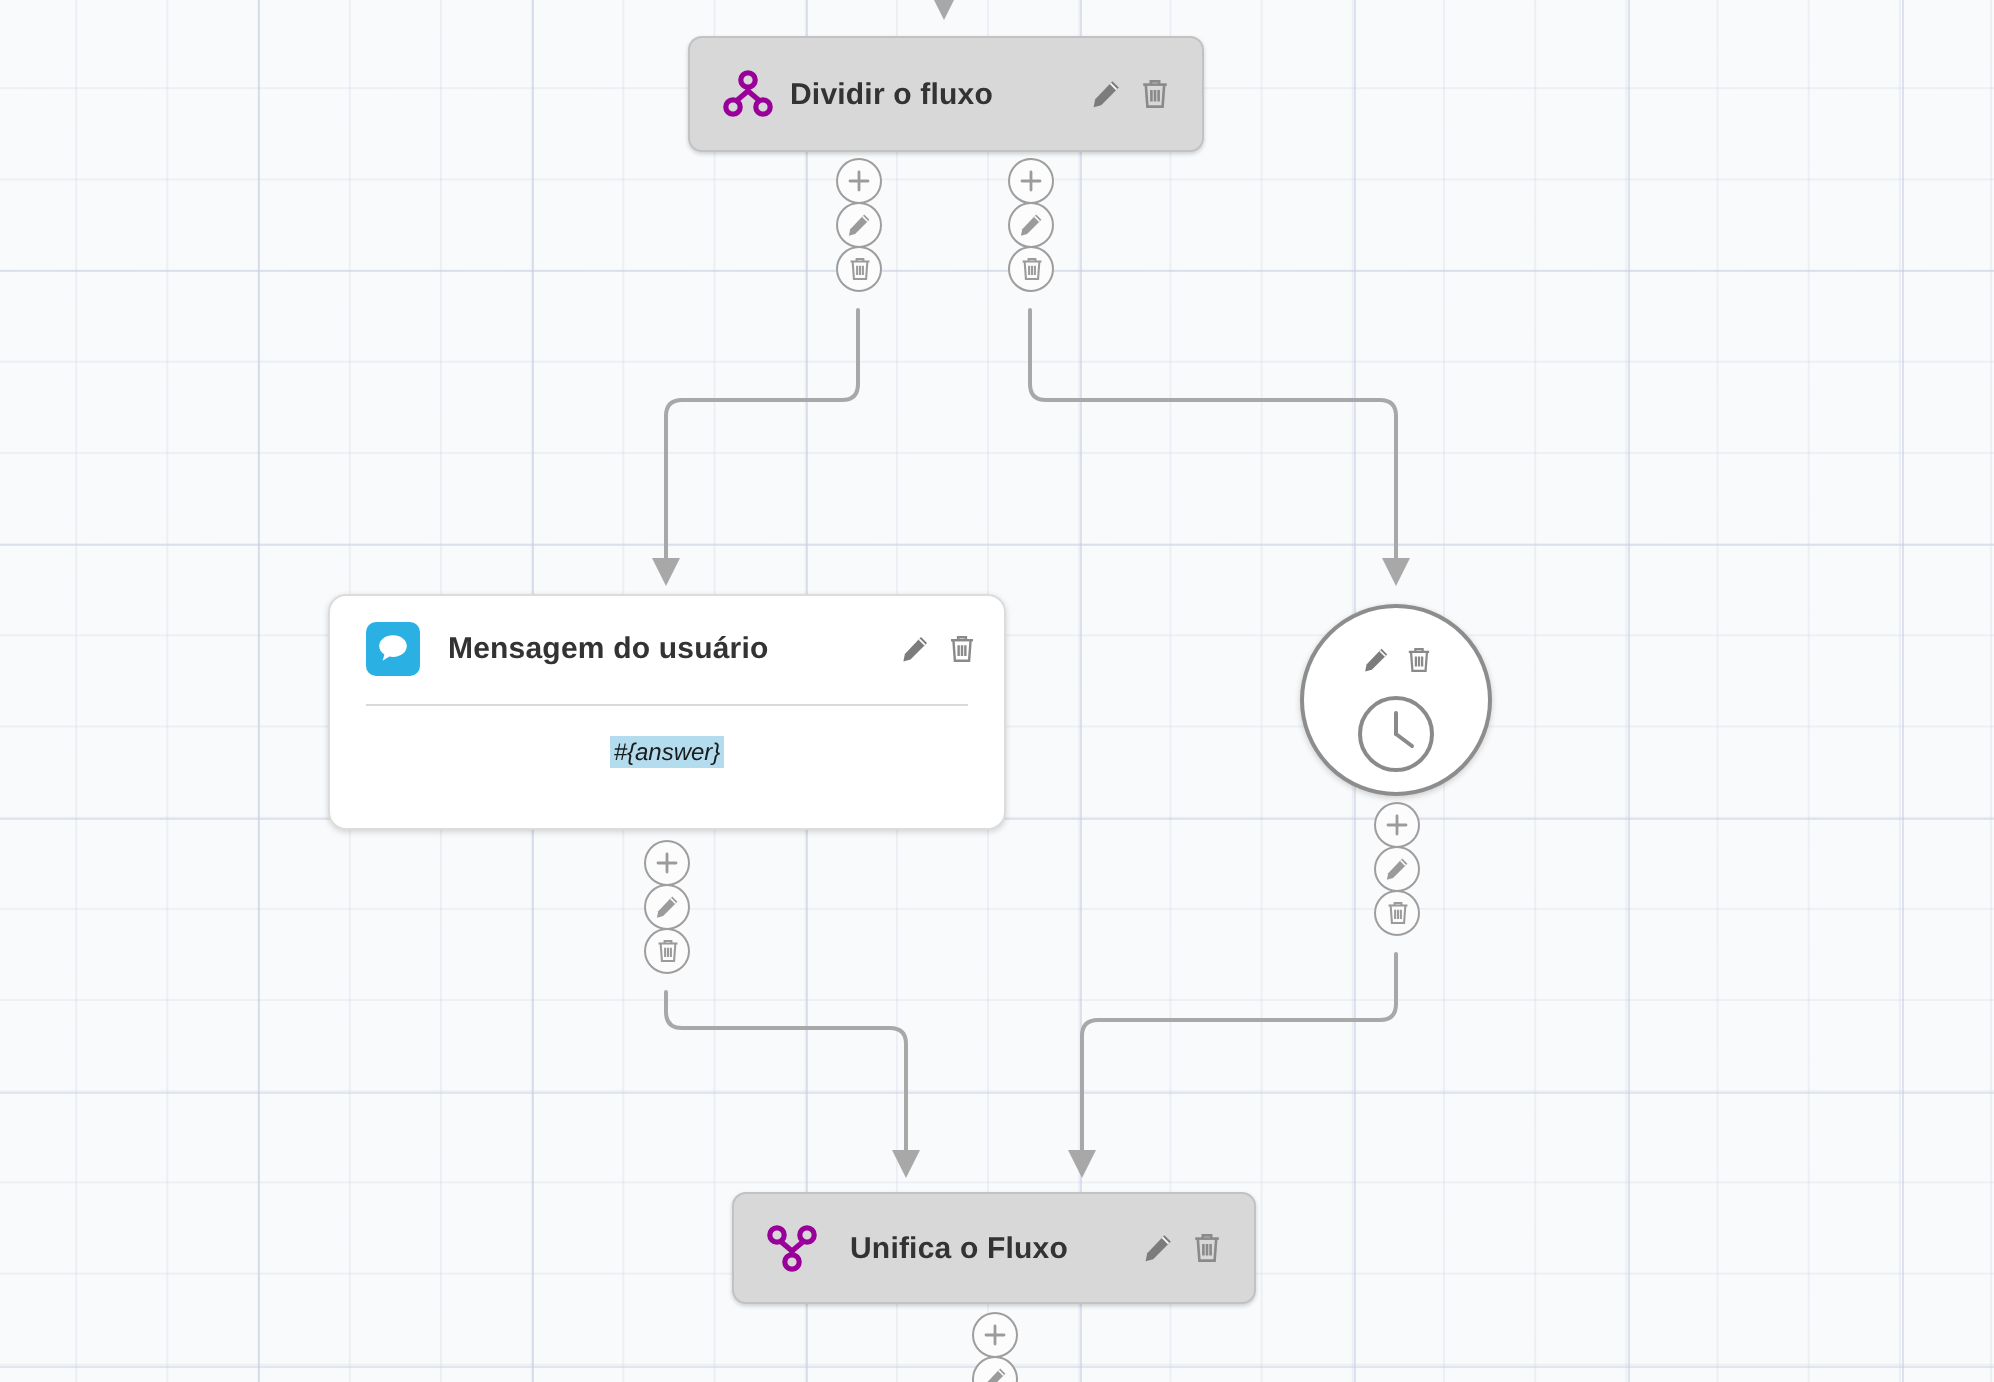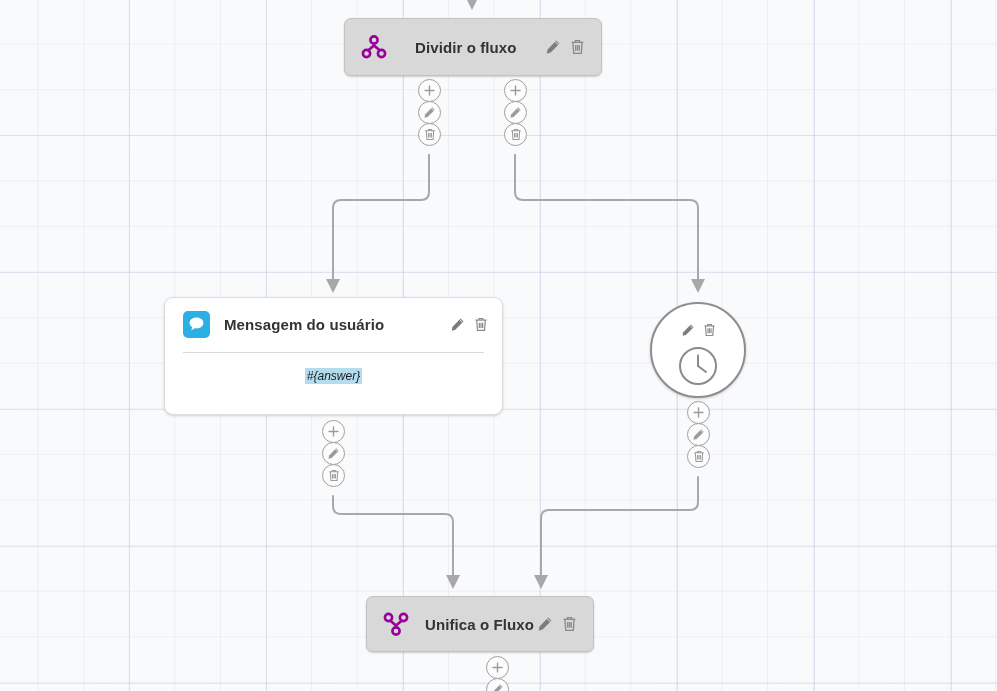--- a/index.html
+++ b/index.html
@@ -199,21 +199,21 @@
       <svg width="26" height="24" viewBox="0 0 26 24" xmlns="http://www.w3.org/2000/svg">
         <g stroke="#990099" stroke-width="2.6" fill="none">
           <path d="M13 7.5 L13 10.5"></path>
           <path d="M6.5 16 L13 10.5 L19.5 16"></path>
         </g>
         <circle cx="13" cy="5" r="3.6" fill="none" stroke="#990099" stroke-width="2.6"></circle>
         <circle cx="5.5" cy="18.5" r="3.6" fill="none" stroke="#990099" stroke-width="2.6"></circle>
         <circle cx="20.5" cy="18.5" r="3.6" fill="none" stroke="#990099" stroke-width="2.6"></circle>
       </svg>
     </span>
-    <span class="node-title" style="margin-left:28px;">Dividir o fluxo</span>
+    <span class="node-title" style="margin-left:8px;">Dividir o fluxo</span>
     <span class="hdr-actions">
       <span>
         <svg width="16" height="16" viewBox="0 0 16 16" xmlns="http://www.w3.org/2000/svg">
           <path d="M11.2 1.6 L14.4 4.8 L5.6 13.6 L1.8 14.6 L2.6 10.6 Z" fill="#7c7c7c"></path>
           <path d="M10.2 2.7 L13.3 5.8" stroke="#ffffff" stroke-width="0.9" fill="none"></path>
         </svg>
       </span>
       <span>
         <svg width="15" height="16" viewBox="0 0 15 16" xmlns="http://www.w3.org/2000/svg">
           <g fill="none" stroke="#8a8a8a" stroke-width="1.3">
@@ -393,21 +393,21 @@
         <g fill="none" stroke="#9b9b9b" stroke-width="1.3">
           <path d="M1.6 3.3 h11.8"></path>
           <path d="M5.4 3.3 v-1.6 h4.2 v1.6"></path>
           <path d="M2.9 3.3 l0.8 11 h7.6 l0.8 -11"></path>
           <path d="M5.7 6 v5.8 M7.5 6 v5.8 M9.3 6 v5.8"></path>
         </g>
       </svg>
     </span>
   </div>
 
-  <div class="node node-gray" style="left:366px; top:596px; width:228px; height:56px;">
+  <div class="node node-gray" style="left:366px; top:596px; width:262px; height:56px;">
     <span class="node-icon">
       <svg width="26" height="24" viewBox="0 0 26 24" xmlns="http://www.w3.org/2000/svg">
         <g stroke="#990099" stroke-width="2.6" fill="none">
           <path d="M13 16.5 L13 13.5"></path>
           <path d="M6.5 8 L13 13.5 L19.5 8"></path>
         </g>
         <circle cx="13" cy="19" r="3.6" fill="none" stroke="#990099" stroke-width="2.6"></circle>
         <circle cx="5.5" cy="5.5" r="3.6" fill="none" stroke="#990099" stroke-width="2.6"></circle>
         <circle cx="20.5" cy="5.5" r="3.6" fill="none" stroke="#990099" stroke-width="2.6"></circle>
       </svg>

